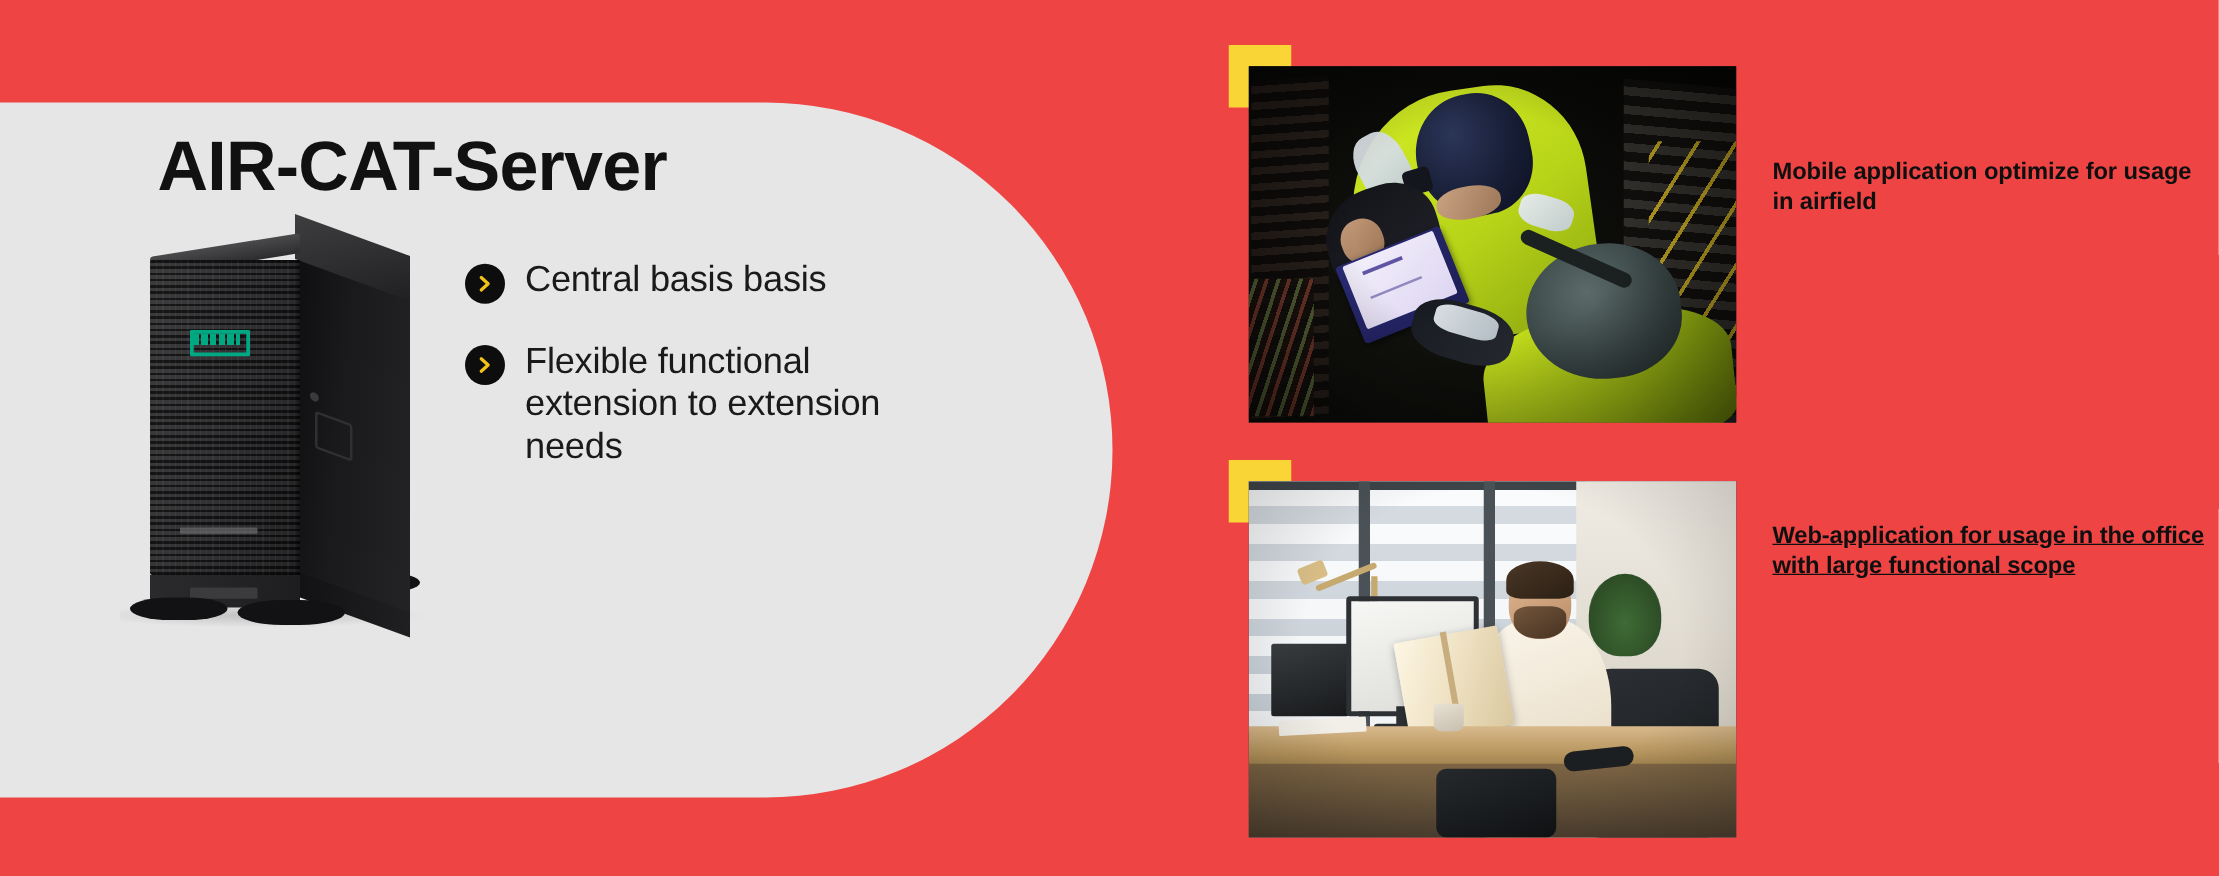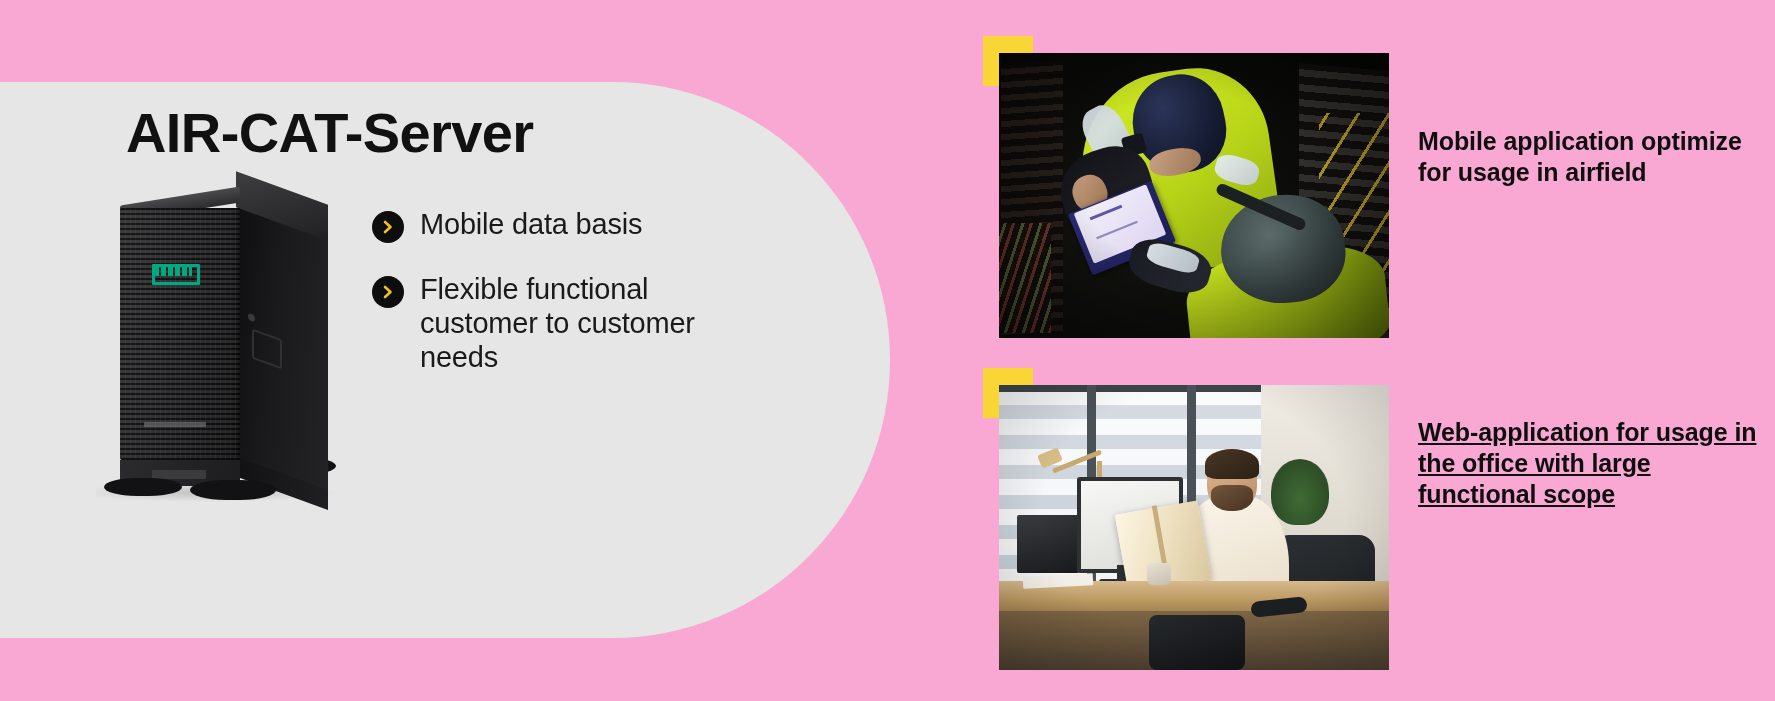--- a/index.html
+++ b/index.html
@@ -5,21 +5,21 @@
 <style>
   html,body{margin:0;padding:0;}
   body{
     width:1775px;height:701px;
     background:#ffffff;
     font-family:"Liberation Sans", sans-serif;
     overflow:hidden;
     position:relative;
     -webkit-font-smoothing:antialiased;
   }
-  .slide{position:absolute;inset:0;width:1775px;height:701px;background:#f9a8d4;}
+  .slide{position:absolute;inset:0;width:1775px;height:701px;background:#ef4444;}
 
   
   .gray-panel{
     position:absolute;
     left:-40px; top:82px;
     width:930px; height:556px;
     background:#e6e6e6;
     border-radius:0 278px 278px 0;
     z-index:1;
   }
@@ -151,21 +151,21 @@
   }
   .photo{
     position:absolute;
     width:390px;height:285px;
     overflow:hidden;
     z-index:3;
     background:#111;
   }
   .caption{
     position:absolute;
-    font-size:25px;
+    font-size:19px;
     font-weight:700;
     line-height:1.24;
     color:#0f0f0f;
     z-index:4;
     letter-spacing:-0.1px;
   }
 
   
   #photo1{ left:999px; top:53px; }
   .p1-bg{position:absolute;inset:0;
@@ -325,31 +325,31 @@
   </div>
 
   <div class="bullets">
 
     <div class="bullet-row">
       <span class="bullet-mark">
         <svg width="16" height="16" viewBox="0 0 16 16" aria-hidden="true">
           <path d="M5 3 L10.5 8 L5 13" fill="none" stroke="#F2C218" stroke-width="2.6" stroke-linecap="round" stroke-linejoin="round"></path>
         </svg>
       </span>
-      <span class="bullet-text">Mobile data basis</span>
+      <span class="bullet-text">Central basis basis</span>
     </div>
 
 
     <div class="bullet-row">
       <span class="bullet-mark">
         <svg width="16" height="16" viewBox="0 0 16 16" aria-hidden="true">
           <path d="M5 3 L10.5 8 L5 13" fill="none" stroke="#F2C218" stroke-width="2.6" stroke-linecap="round" stroke-linejoin="round"></path>
         </svg>
       </span>
-      <span class="bullet-text">Flexible functional customer to customer needs</span>
+      <span class="bullet-text">Flexible functional extension to extension needs</span>
     </div>
 
   </div>
 
   <div class="accent-square" style="left:983px;top:36px;"></div>
 
   <div class="photo" id="photo1">
     <div class="p1-bg"></div>
     <div class="p1-rack-l"></div>
     <div class="p1-rack-r"></div>

